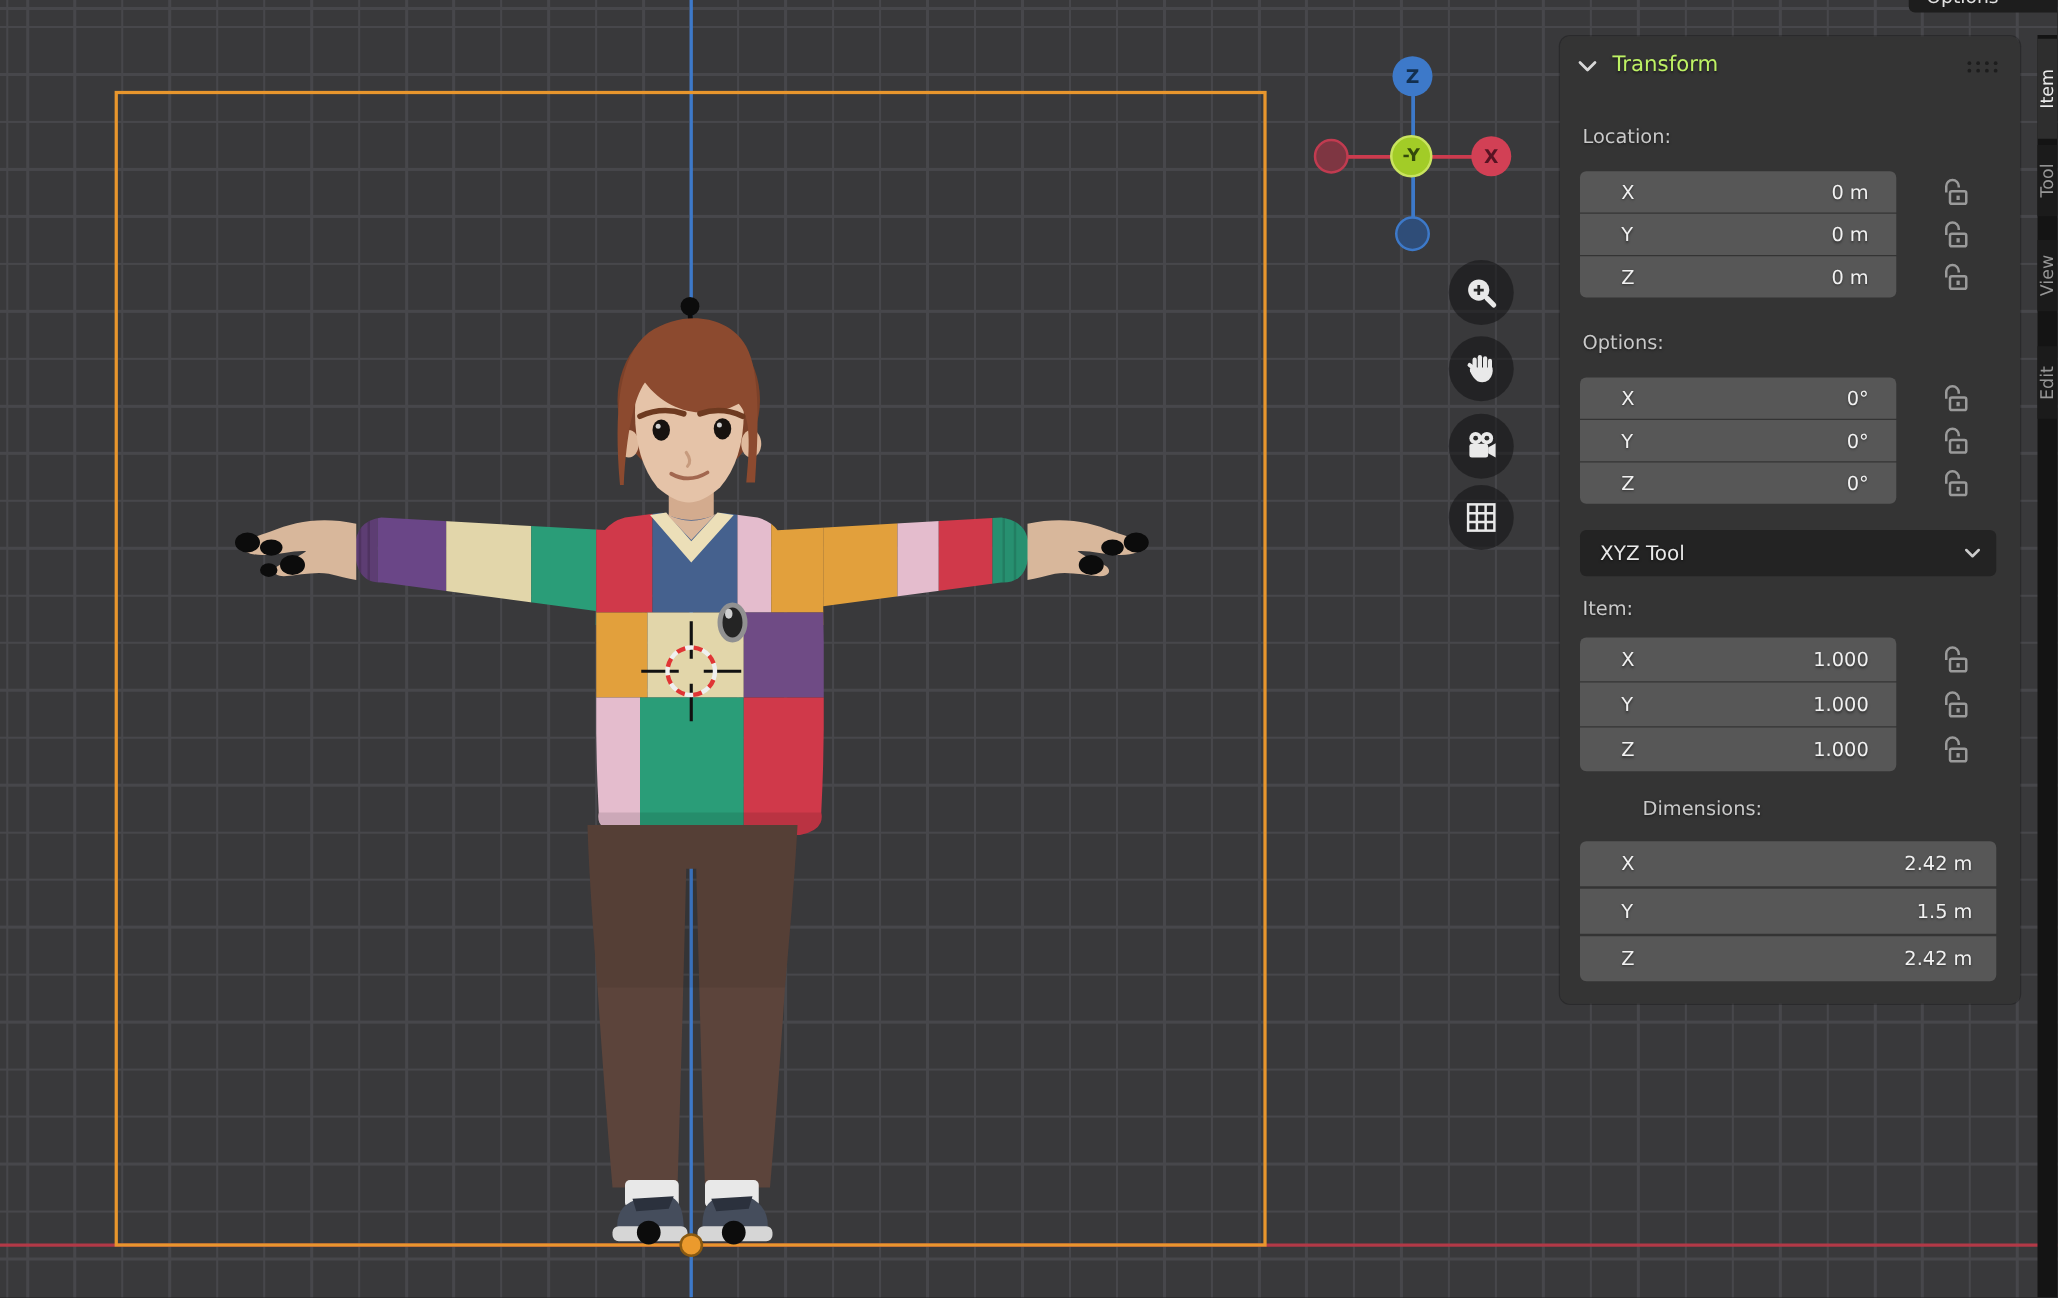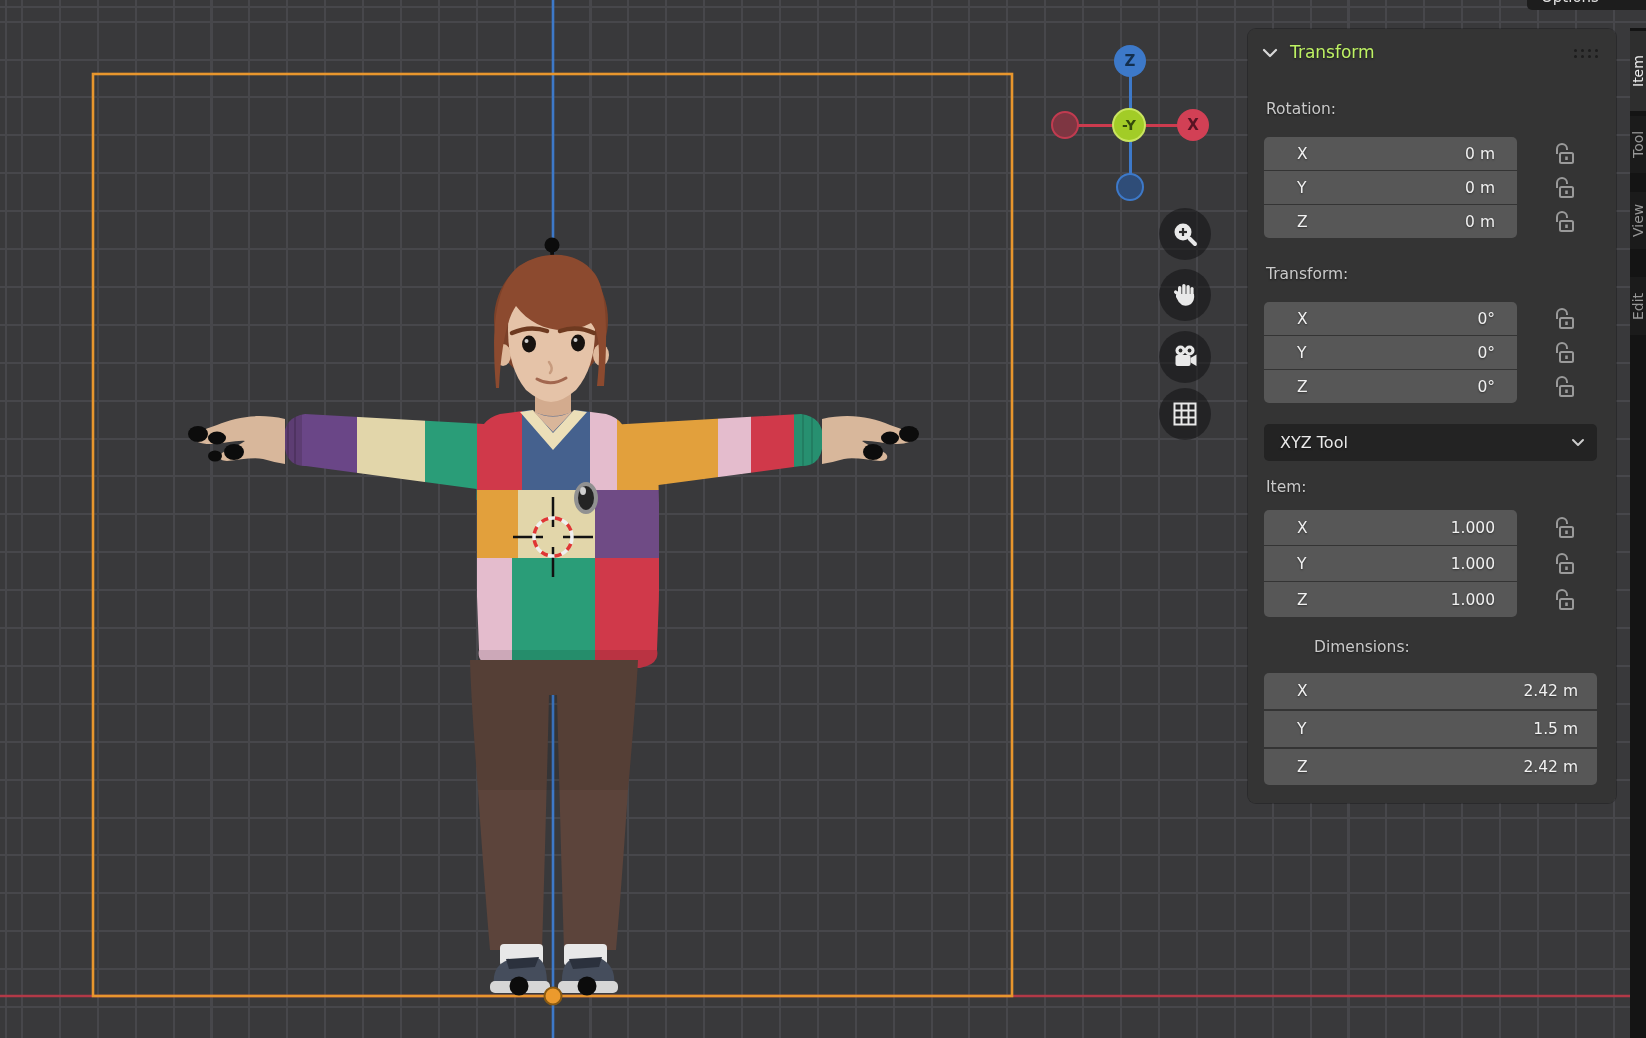--- a/index.html
+++ b/index.html
@@ -267,21 +267,21 @@
           <i style="left:7px;top:0"></i>
           <i style="left:14px;top:0"></i>
           <i style="left:21px;top:0"></i>
         <i style="left:0;top:6px"></i>
           <i style="left:7px;top:6px"></i>
           <i style="left:14px;top:6px"></i>
           <i style="left:21px;top:6px"></i>
       </div>
     </div>
 
-    <div class="p-label" style="top:71px;">Rotation:</div>
+    <div class="p-label" style="top:71px;">Location:</div>
     <div class="rowgrp" style="top:108px;">
       <div class="frow">
         <span class="ax">X</span>
         <span class="val">0 m</span>
         </div>
       <div class="frow">
         <span class="ax">Y</span>
         <span class="val">0 m</span>
         </div>
       <div class="frow">
@@ -298,21 +298,21 @@
           <path d="M8,13 V8 a5,5 0 0 1 10,0 v1" fill="none" stroke="#9a9a9a" stroke-width="2"></path>
           <rect x="11" y="12" width="13" height="10" rx="1.5" fill="none" stroke="#9a9a9a" stroke-width="2"></rect>
           <rect x="16.2" y="15.5" width="2.6" height="3.5" fill="#9a9a9a"></rect>
         </svg></div>
     <div class="lockcol" style="top:180px;"><svg width="30" height="26" viewBox="0 0 30 26">
           <path d="M8,13 V8 a5,5 0 0 1 10,0 v1" fill="none" stroke="#9a9a9a" stroke-width="2"></path>
           <rect x="11" y="12" width="13" height="10" rx="1.5" fill="none" stroke="#9a9a9a" stroke-width="2"></rect>
           <rect x="16.2" y="15.5" width="2.6" height="3.5" fill="#9a9a9a"></rect>
         </svg></div>
 
-    <div class="p-label" style="top:236px;">Transform:</div>
+    <div class="p-label" style="top:236px;">Options:</div>
     <div class="rowgrp" style="top:273px;">
       <div class="frow">
         <span class="ax">X</span>
         <span class="val">0°</span>
         </div>
       <div class="frow">
         <span class="ax">Y</span>
         <span class="val">0°</span>
         </div>
       <div class="frow">

